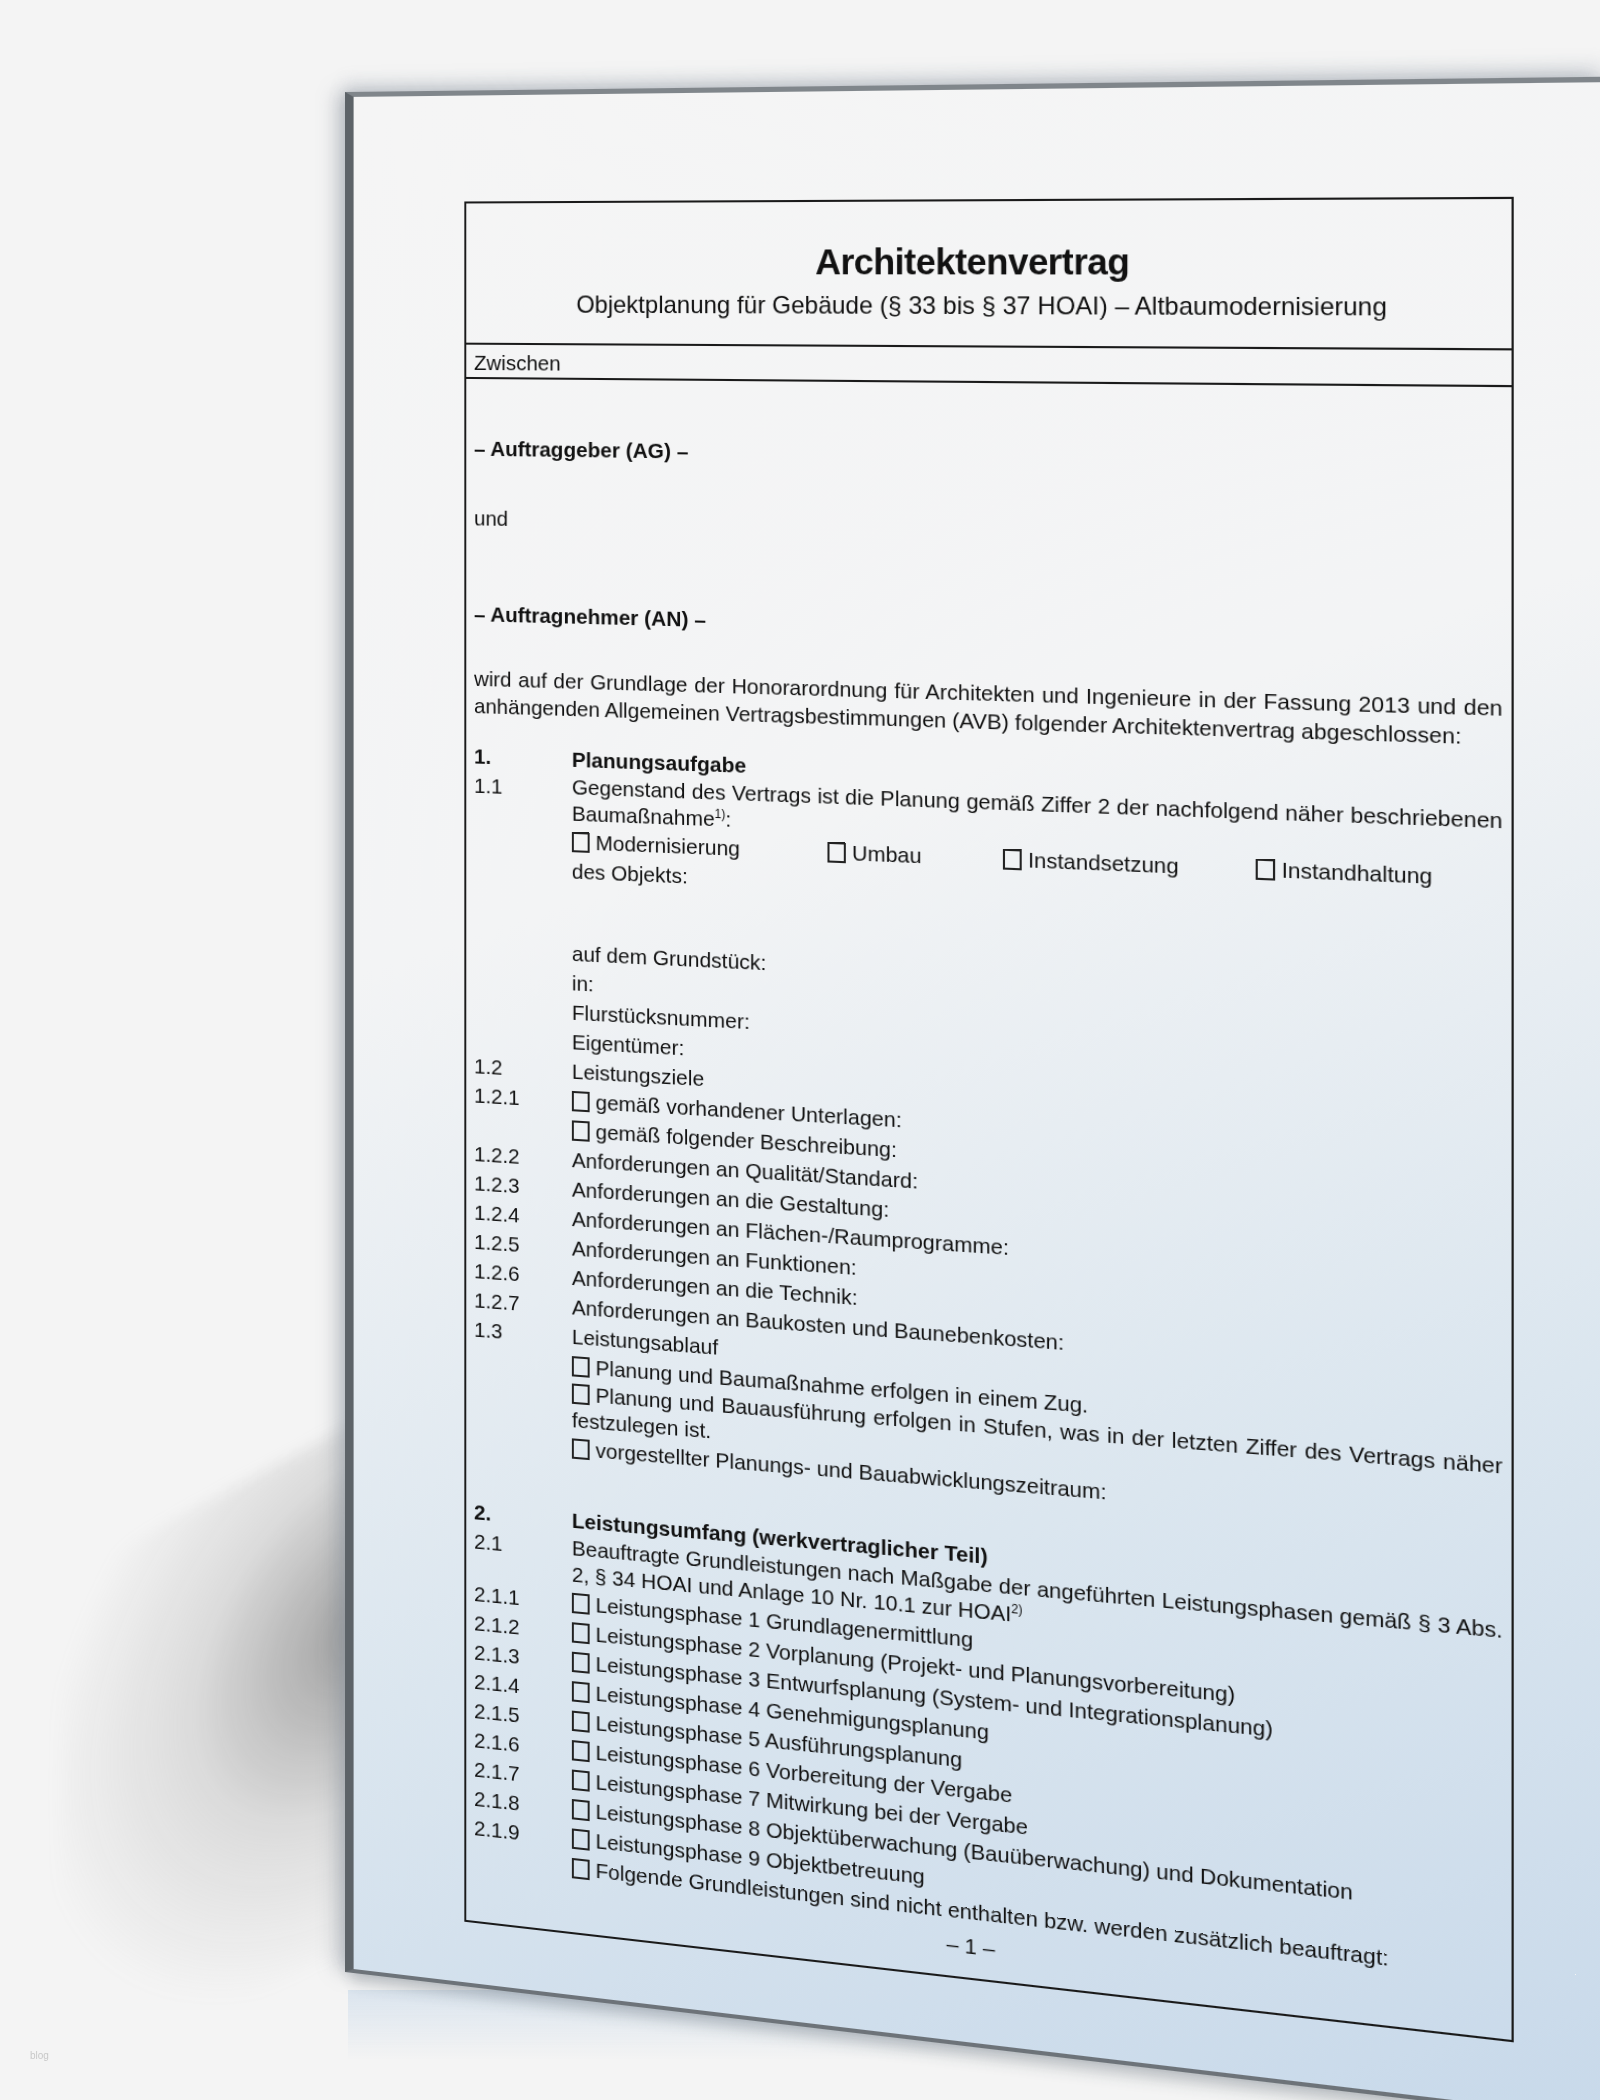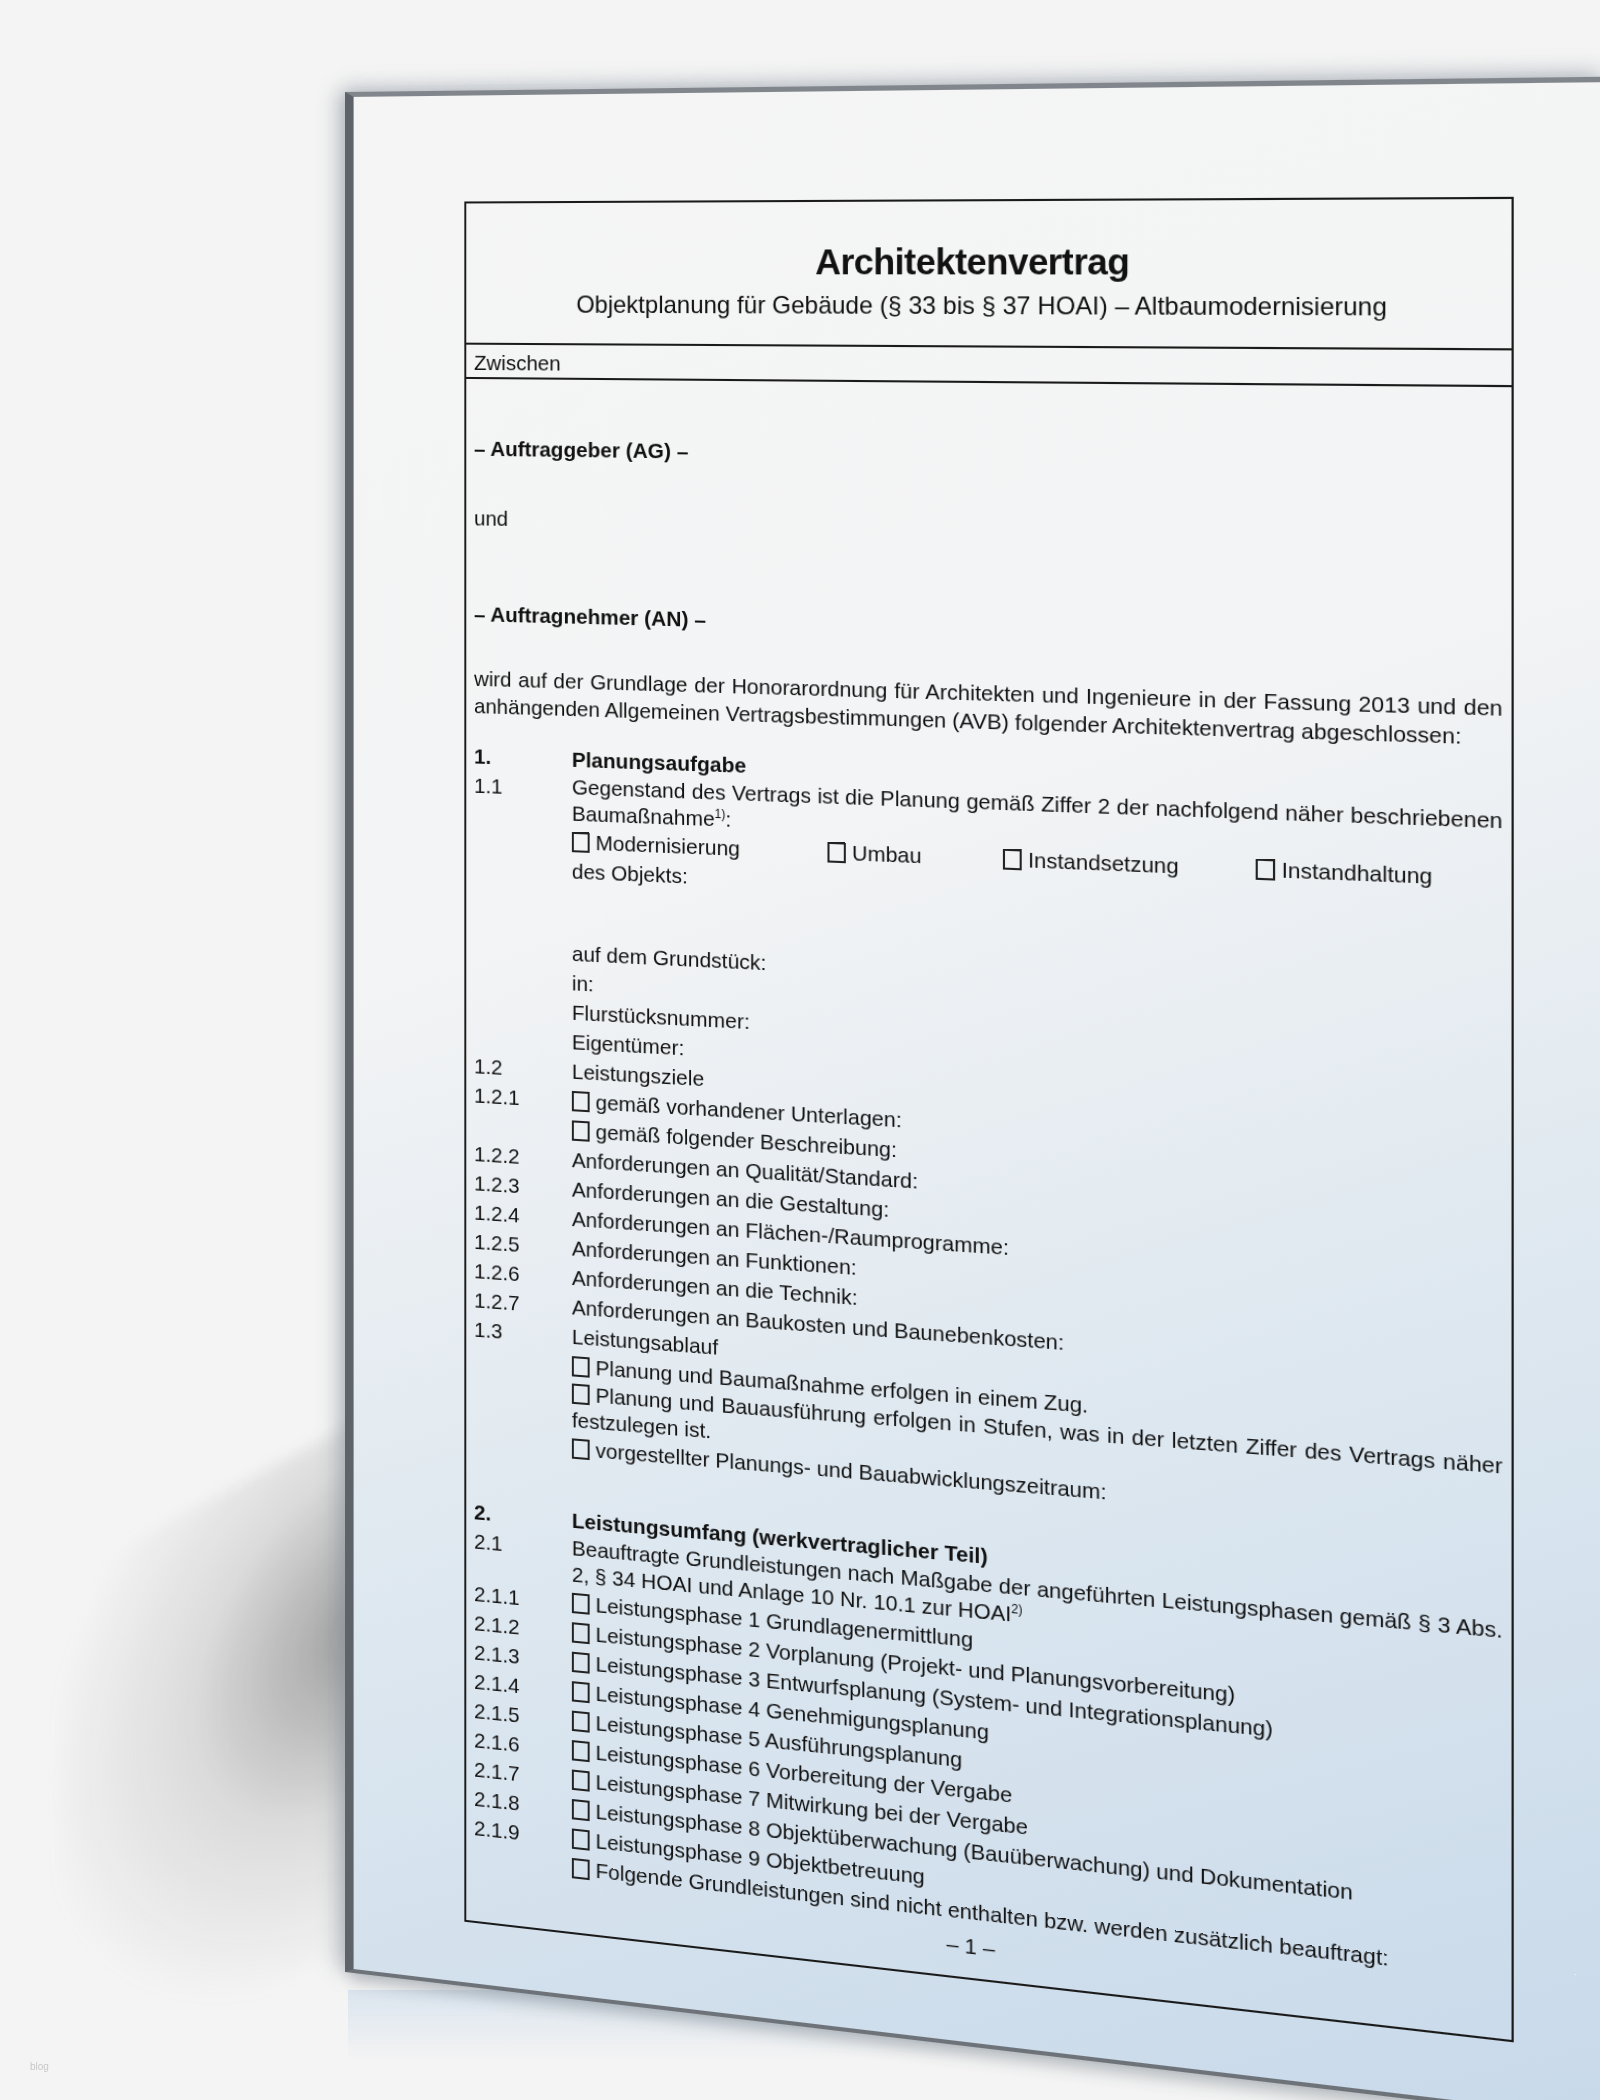--- a/index.html
+++ b/index.html
@@ -78,21 +78,21 @@
   }
   .cb-group { display: flex; gap: 0; }
   .cb-group .opt { display: flex; align-items: center; width: 255px; }
   .gap-lg { margin-top: 52px; }
   .gap-sec2 { margin-top: 42px; }
   .footer {
     text-align: center; font-size: 21px; margin-top: 4px; padding-bottom: 6px;
   }
   sup { font-size: 12px; line-height: 0; }
   .watermark {
-    position: absolute; left: 30px; top: 2050px; font-size: 10px; color: #c8c8c8; margin-top: 11px;
+    position: absolute; left: 30px; top: 2050px; font-size: 10px; color: #c8c8c8;
   }
 </style>
 </head>
 <body>
 
 <div class="stage">
   <div class="shadow-blob"></div>
   <div class="reflection"></div>
 
   <div class="page">

